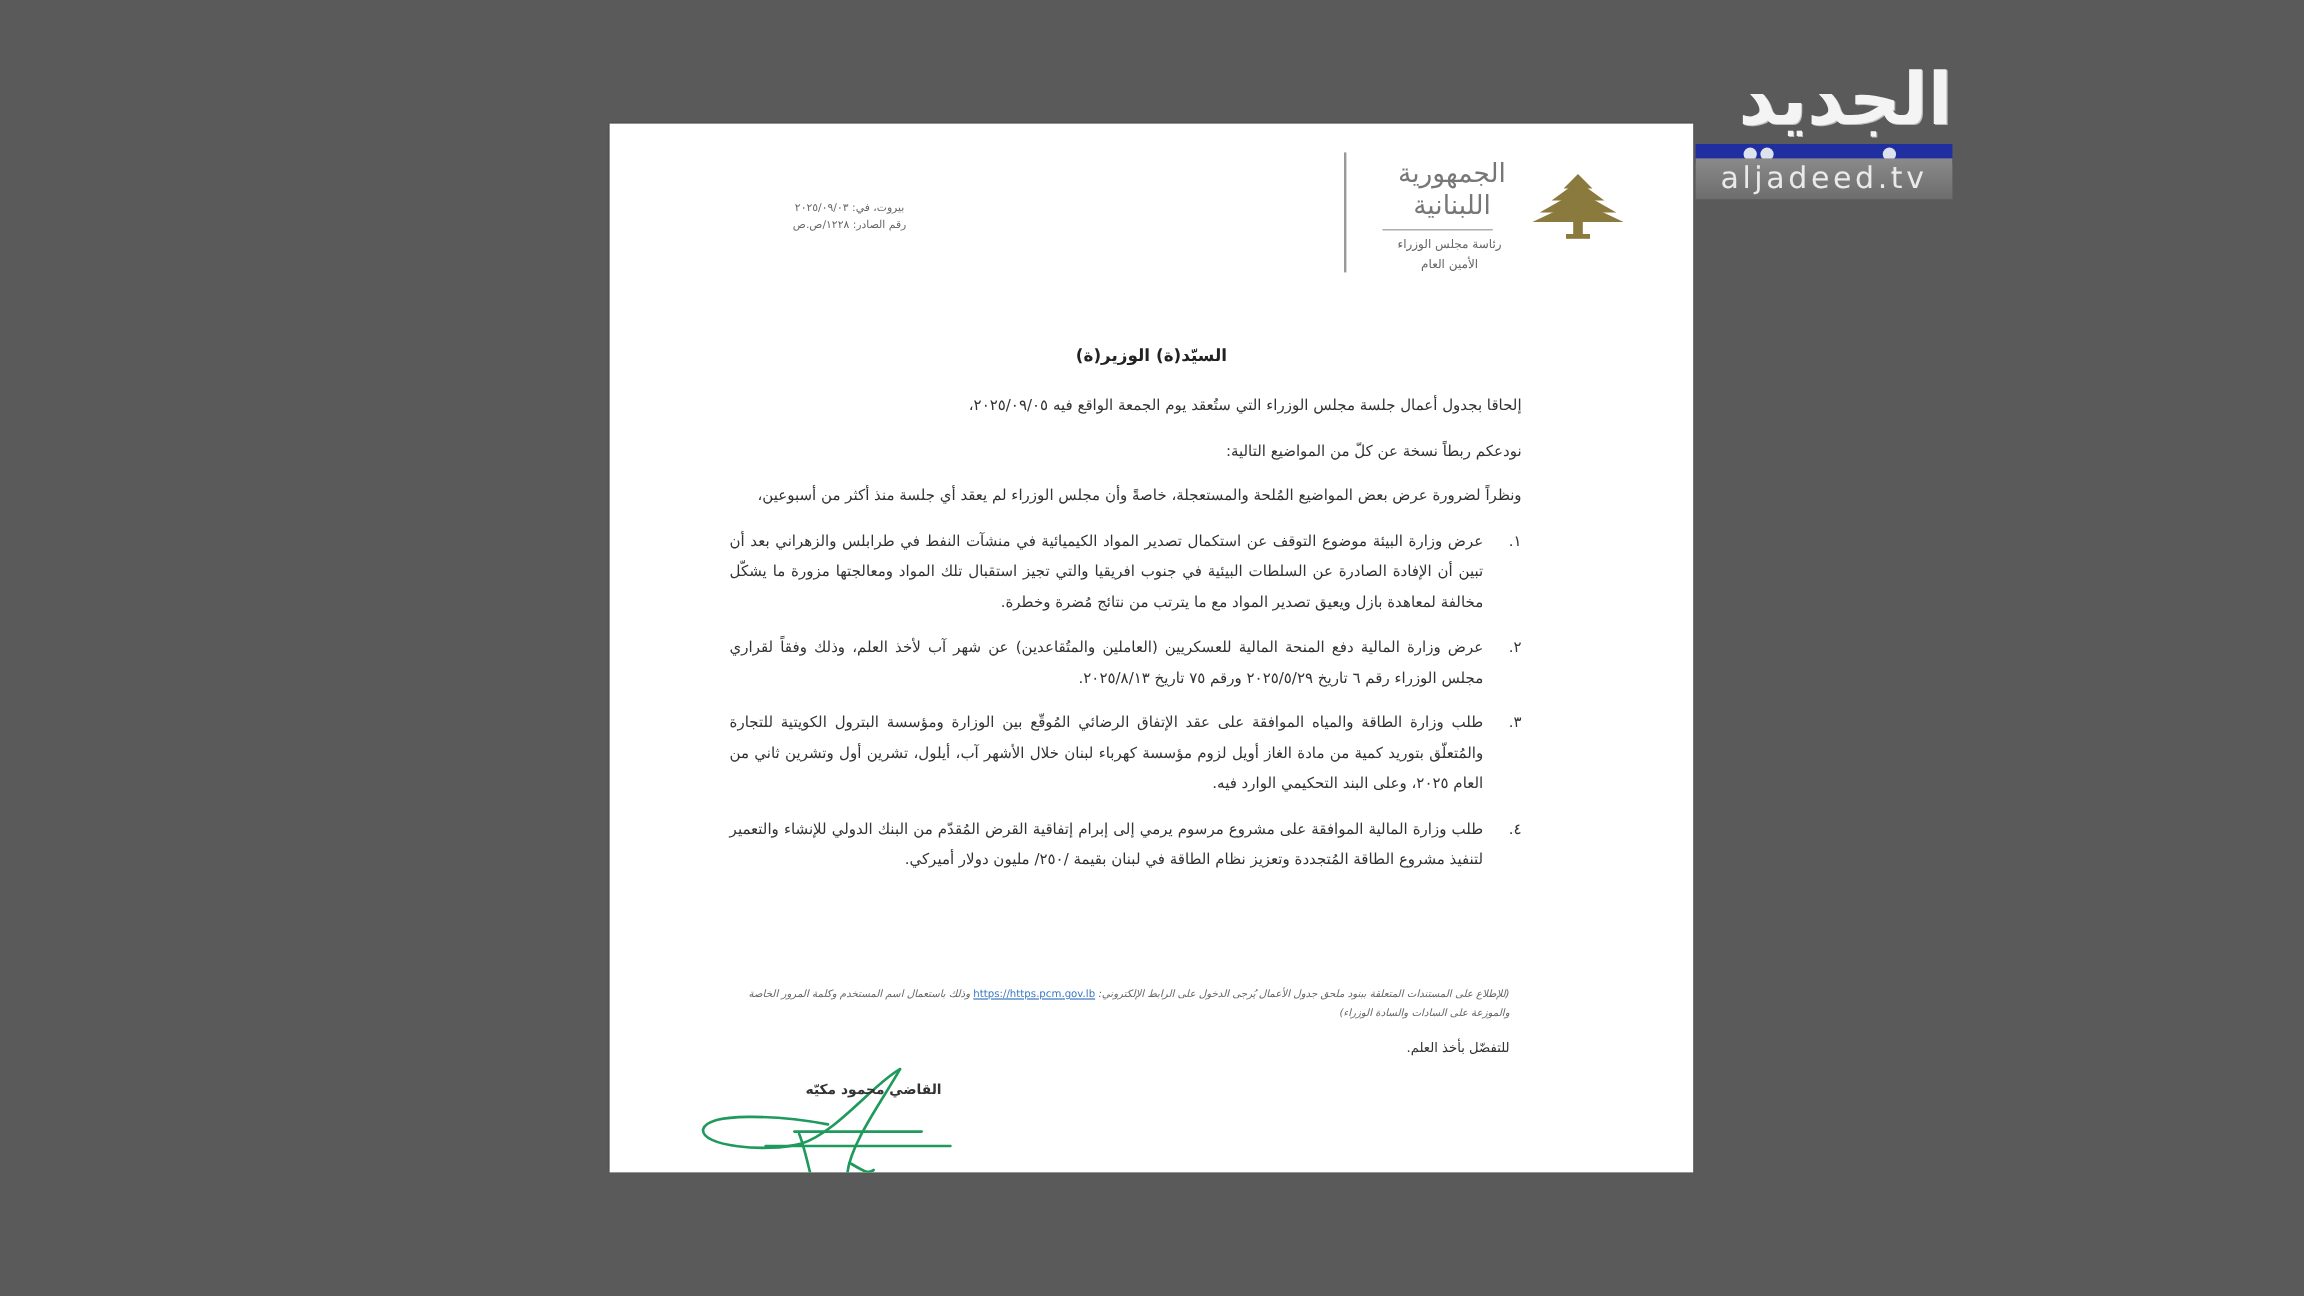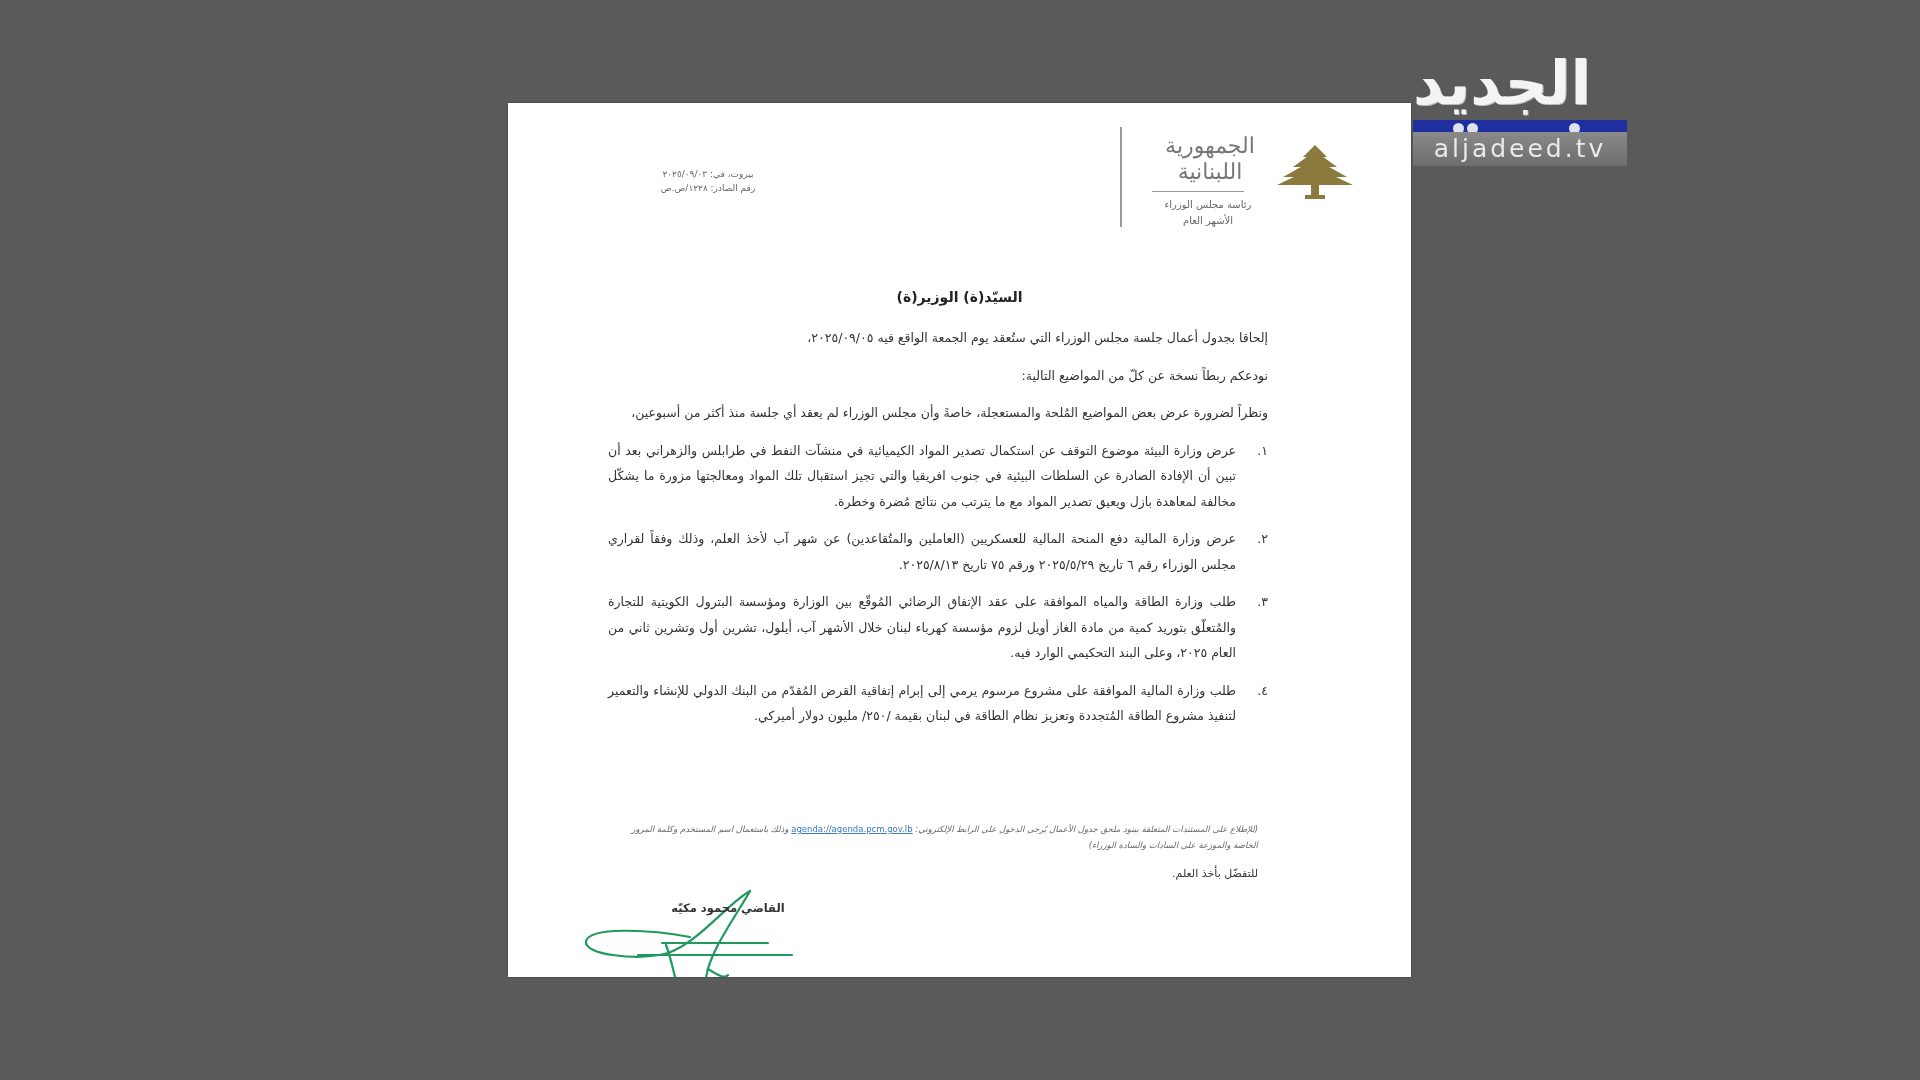--- a/index.html
+++ b/index.html
@@ -63,21 +63,21 @@
   }
   .signer {
     position:absolute; left:150px; top:798px; width:140px;
     direction:rtl; text-align:center; font-size:11.5px; font-weight:bold; color:#333;
   }
   .signature { position:absolute; left:70px; top:780px; width:220px; height:100px; }
 
   .logo { position:absolute; left:1413px; top:48px; width:214px; height:130px; }
   .logo .ar {
     position:absolute; left:0; top:0; width:214px; height:70px;
-    direction:rtl; text-align:left;
+    direction:rtl; text-align:right;
     font-size:60px; font-weight:bold; line-height:70px; color:#f4f4f4;
     letter-spacing:2px;
     text-shadow: 1px 1px 0 #bbb;
   }
   .logo .bar {
     position:absolute; left:0; top:72px; width:214px; height:17px;
     background:#1f2fa0;
   }
   .logo .dot {
     position:absolute; top:3px; width:11px; height:11px; border-radius:50%;
@@ -102,21 +102,21 @@
 
   <div class="crest">
     <div class="vline"></div>
     <div class="title">
       <div>الجمهورية</div>
       <div>اللبنانية</div>
     </div>
     <div class="rule"></div>
     <div class="sub">
       <div>رئاسة مجلس الوزراء</div>
-      <div>الأشهر العام</div>
+      <div>الأمين العام</div>
     </div>
     <svg class="cedar" viewBox="0 0 80 60">
       <g fill="#8a7a3e">
         <polygon points="40,2 52,14 28,14"></polygon>
         <polygon points="40,8 62,24 18,24"></polygon>
         <polygon points="40,16 72,34 8,34"></polygon>
         <polygon points="40,24 78,42 2,42"></polygon>
         <rect x="36" y="40" width="8" height="14"></rect>
         <rect x="30" y="52" width="20" height="4"></rect>
       </g>
@@ -144,21 +144,21 @@
       </li>
       <li>
         <span class="num">٤.</span>
         <span>طلب وزارة المالية الموافقة على مشروع مرسوم يرمي إلى إبرام إتفاقية القرض المُقدّم من البنك الدولي للإنشاء والتعمير لتنفيذ مشروع الطاقة المُتجددة وتعزيز نظام الطاقة في لبنان بقيمة /٢٥٠/ مليون دولار أميركي.</span>
       </li>
     </ol>
   </div>
 
   <div class="footnote">
     <span>(للإطلاع على المستندات المتعلقة ببنود ملحق جدول الأعمال يُرجى الدخول على الرابط الإلكتروني:</span>
-    <span class="link">agenda://agenda.pcm.gov.lb</span>
+    <span class="link">https://https.pcm.gov.lb</span>
     <span>وذلك باستعمال اسم المستخدم وكلمة المرور الخاصة والموزعة على السادات والسادة الوزراء)</span>
   </div>
 
   <div class="closing">للتفضّل بأخذ العلم.</div>
 
   <svg class="signature" viewBox="0 0 220 100">
     <g fill="none" stroke="#1f9a5c" stroke-width="2.2" stroke-linecap="round">
       <path d="M172 8 C 150 20, 120 60, 90 70 C 60 78, 5 72, 8 58 C 12 44, 70 46, 112 54"></path>
       <path d="M172 8 C 160 30, 130 70, 128 96"></path>
       <path d="M88 62 C 92 72, 95 86, 98 98"></path>

